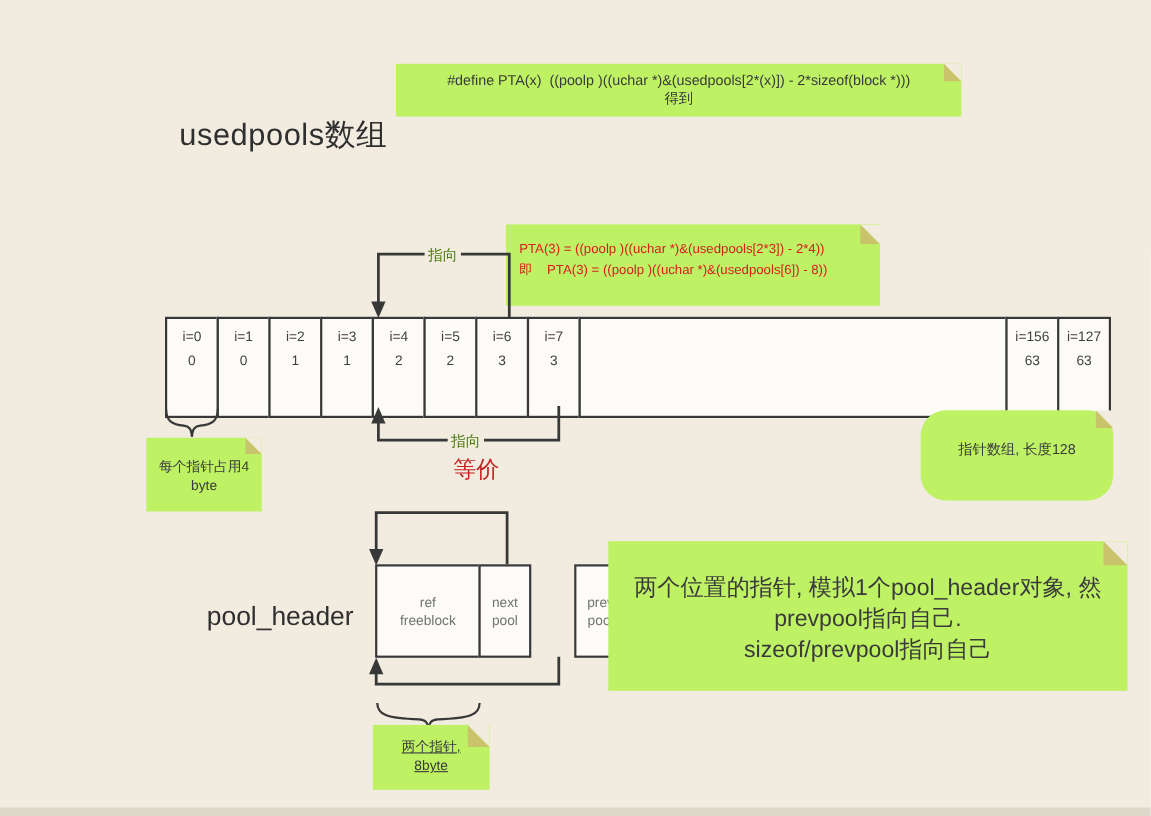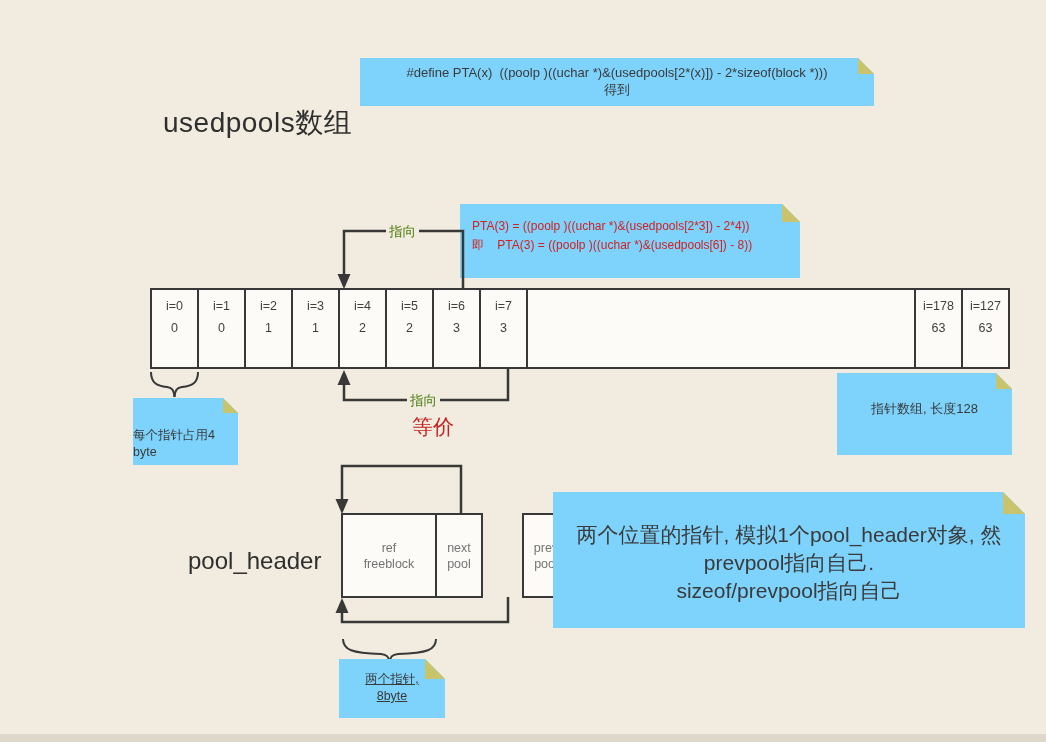--- a/index.html
+++ b/index.html
@@ -1,31 +1,31 @@
 <!DOCTYPE html>
 <html><head>
 <meta charset="utf-8">
 <style>
   html,body{margin:0;padding:0;}
   body{font-family:"Liberation Sans","DejaVu Sans",sans-serif;}
   .canvas{position:relative;width:1046px;height:742px;background:#f1ecdf;overflow:hidden;}
-  .note{position:absolute;background:#7dd3fc;color:#3a3a3a;box-sizing:border-box;}
+  .note{position:absolute;background:#bef264;color:#3a3a3a;box-sizing:border-box;}
   .fold{position:absolute;top:0;right:0;display:block;}
   .overlay{position:absolute;left:0;top:0;pointer-events:none;}
   .title{position:absolute;left:163px;top:104px;font-size:28px;color:#2f2f2f;letter-spacing:0.5px;}
   .note-define{left:360px;top:58px;width:514px;height:48px;font-size:13px;line-height:17px;text-align:center;padding-top:6px;}
   .note-define .code{white-space:pre;}
   .note-pta3{left:460px;top:204px;width:340px;height:74px;font-size:12px;line-height:19px;color:#d32020;padding:13px 0 0 12px;}
   .note-pta3 .line{white-space:pre;}
-  .note-4byte{left:133px;top:398px;width:105px;height:67px;font-size:12.5px;line-height:17px;text-align:left;padding-top:29px;}
-  .note-len128{left:837px;top:373px;width:175px;height:82px;font-size:13px;text-align:center;padding-top:27px;}
+  .note-4byte{left:133px;top:398px;width:105px;height:67px;font-size:12.5px;line-height:17px;text-align:center;padding-top:18px;}
+  .note-len128{left:837px;top:373px;width:175px;height:82px;font-size:13px;text-align:center;padding-top:27px;border-radius:23px;}
   .note-8byte{left:339px;top:659px;width:106px;height:59px;font-size:12.5px;line-height:17px;text-align:center;padding-top:12px;text-decoration:underline;}
   .note-big{left:553px;top:492px;width:472px;height:136px;font-size:21px;line-height:28px;text-align:center;padding-top:29px;color:#3a3a3a;}
   .arr{position:absolute;left:150px;top:288px;display:flex;}
-  .cell{box-sizing:border-box;border:2px solid #383838;margin-left:-2px;background:#fcfbf7;height:81px;
+  .cell{box-sizing:border-box;border:2px solid #383838;margin-left:-2px;background:#fcfbf7;height:92px;
         text-align:center;padding-top:9px;font-size:12.5px;color:#3f3f3f;line-height:15px;}
   .cell:first-child{margin-left:0;}
   .cell .v{margin-top:7px;}
   .cw{width:49px;}
   .gap{width:390px;}
   .pool{position:absolute;left:341px;top:513px;display:flex;}
   .pcell{box-sizing:border-box;border:2px solid #383838;margin-left:-2px;background:#fcfbf7;height:85px;
          display:flex;flex-direction:column;justify-content:center;text-align:center;
          font-size:12.5px;color:#737373;line-height:16px;}
   .pcell:first-child{margin-left:0;}
@@ -87,21 +87,21 @@
     <div class="cell cw">
       <div>i=6</div>
         <div class="v">3</div>
       </div>
     <div class="cell cw">
       <div>i=7</div>
         <div class="v">3</div>
       </div>
     <div class="cell gap"></div>
     <div class="cell cw">
-      <div>i=178</div>
+      <div>i=156</div>
         <div class="v">63</div>
       </div>
     <div class="cell cw">
       <div>i=127</div>
         <div class="v">63</div>
       </div>
   </div>
 
   <svg class="overlay" width="1046" height="742">
     <g stroke="#383838" stroke-width="2.5" fill="none">

